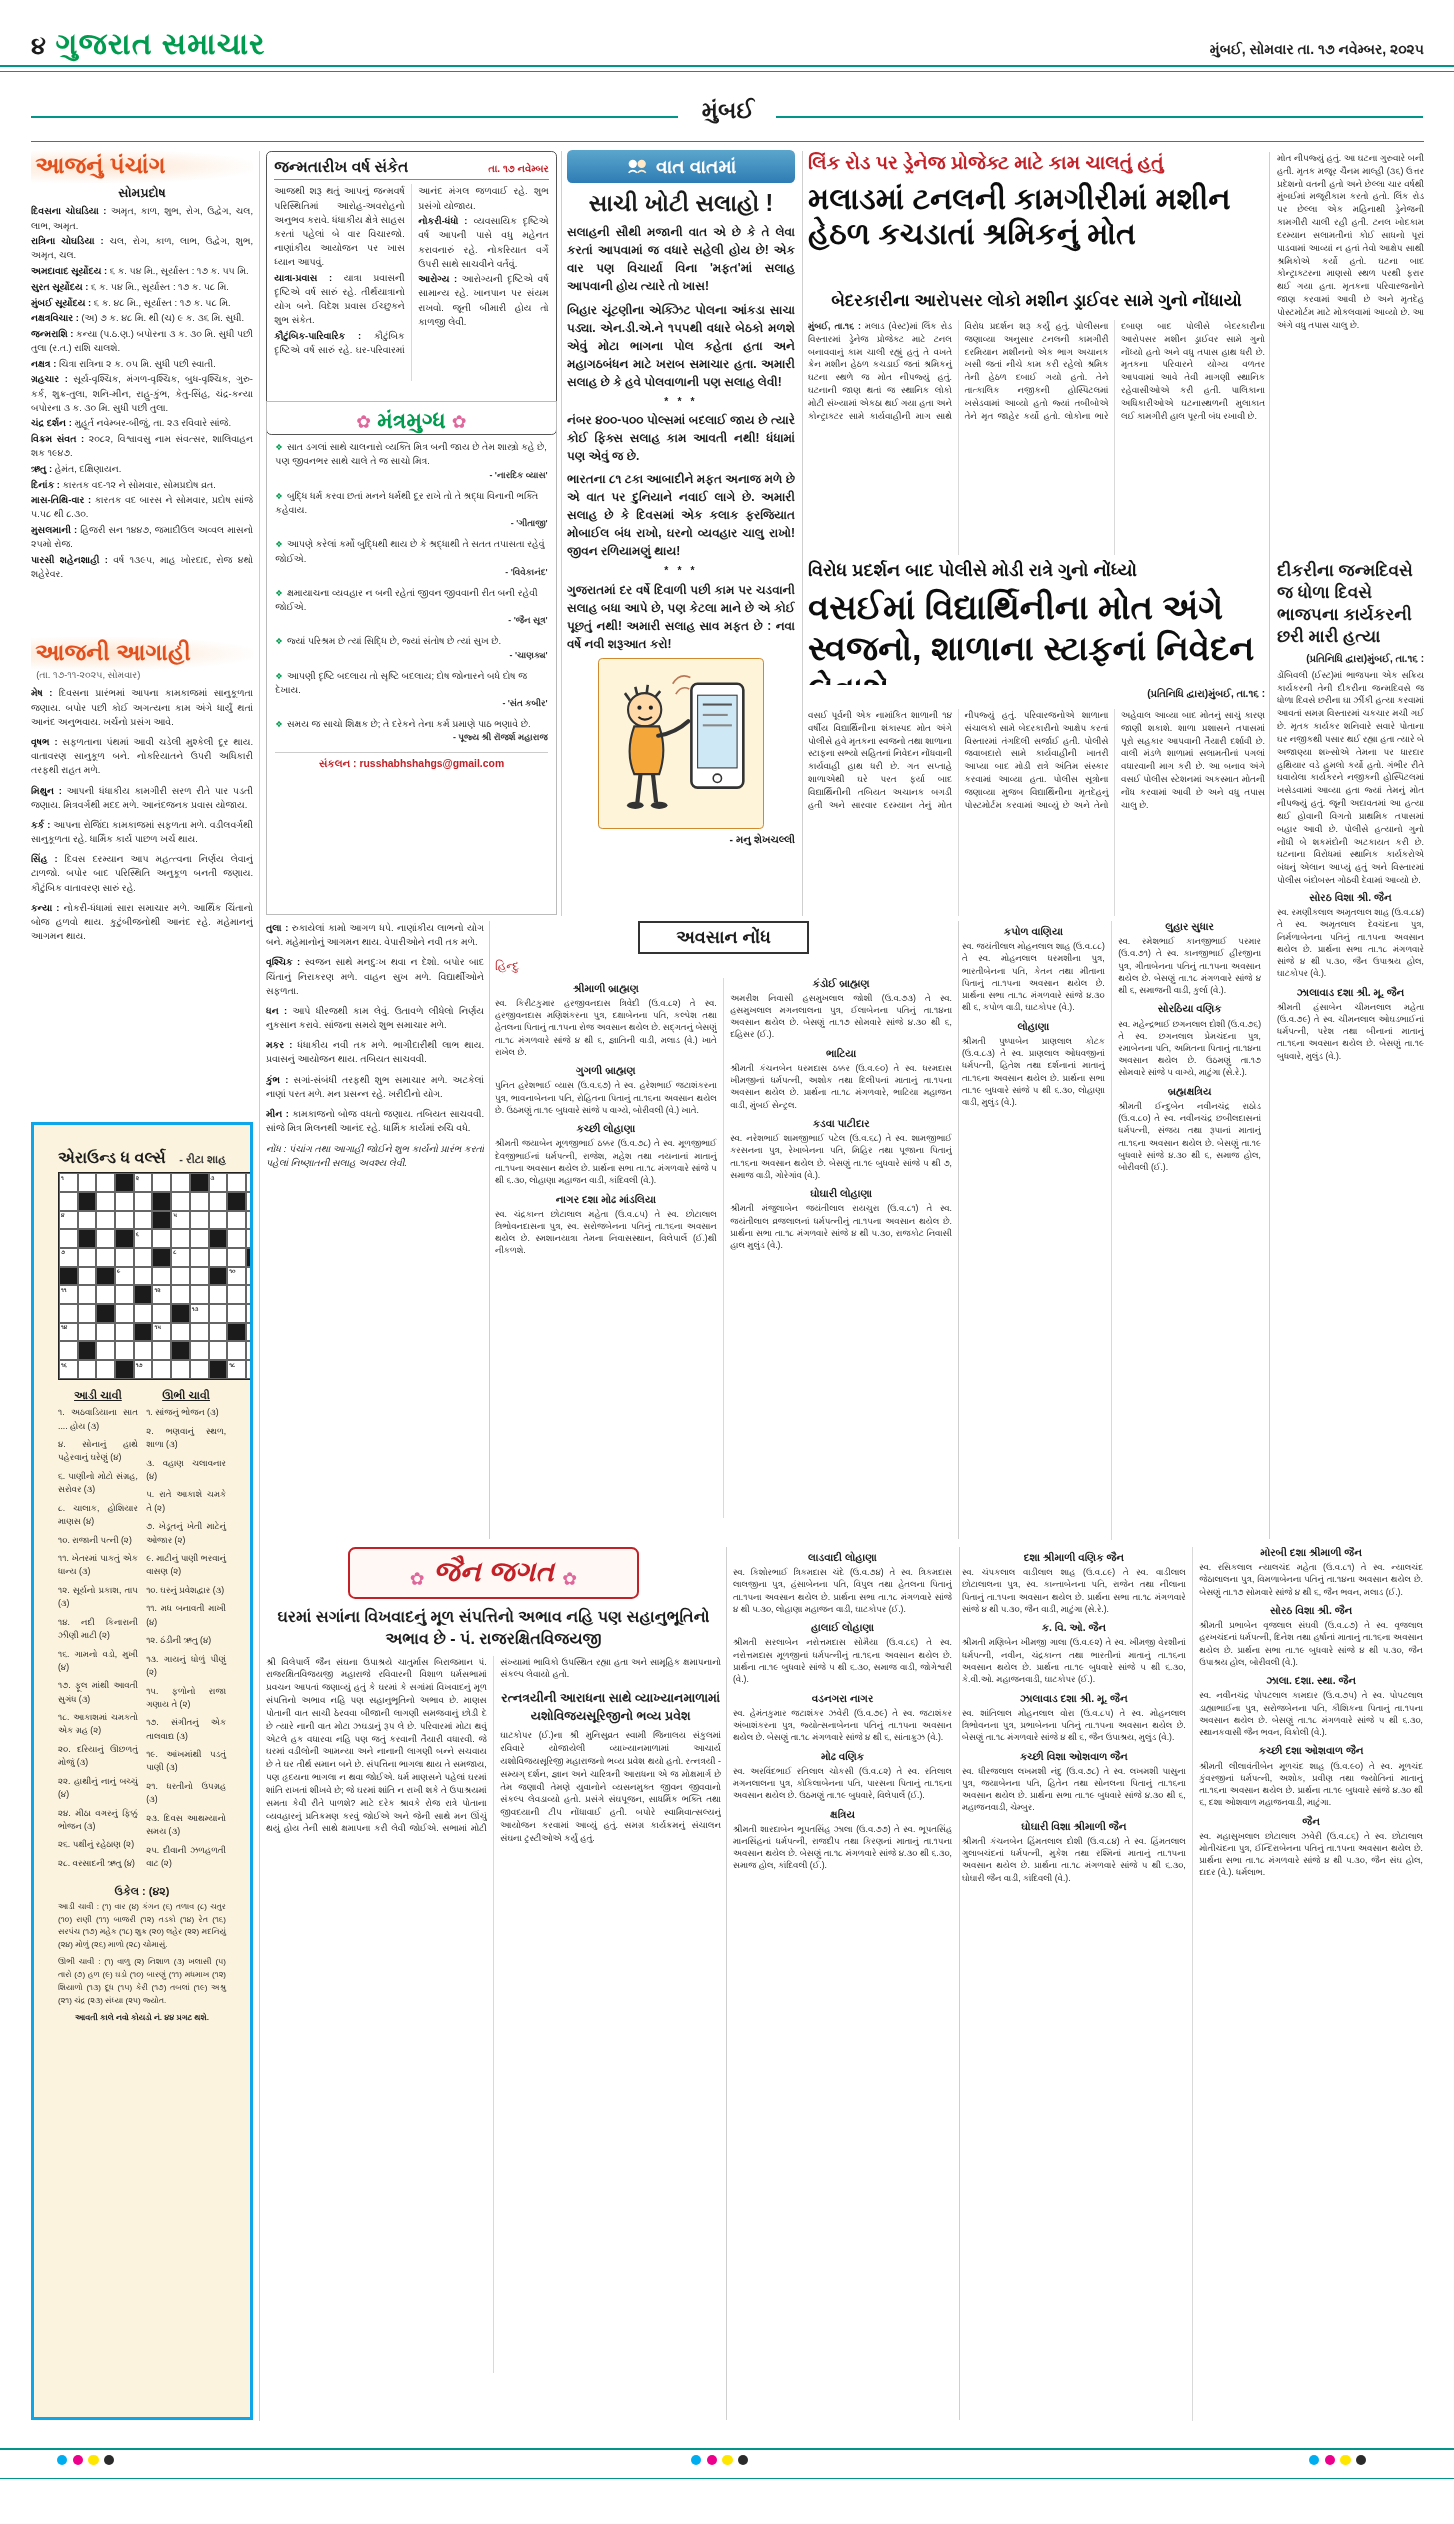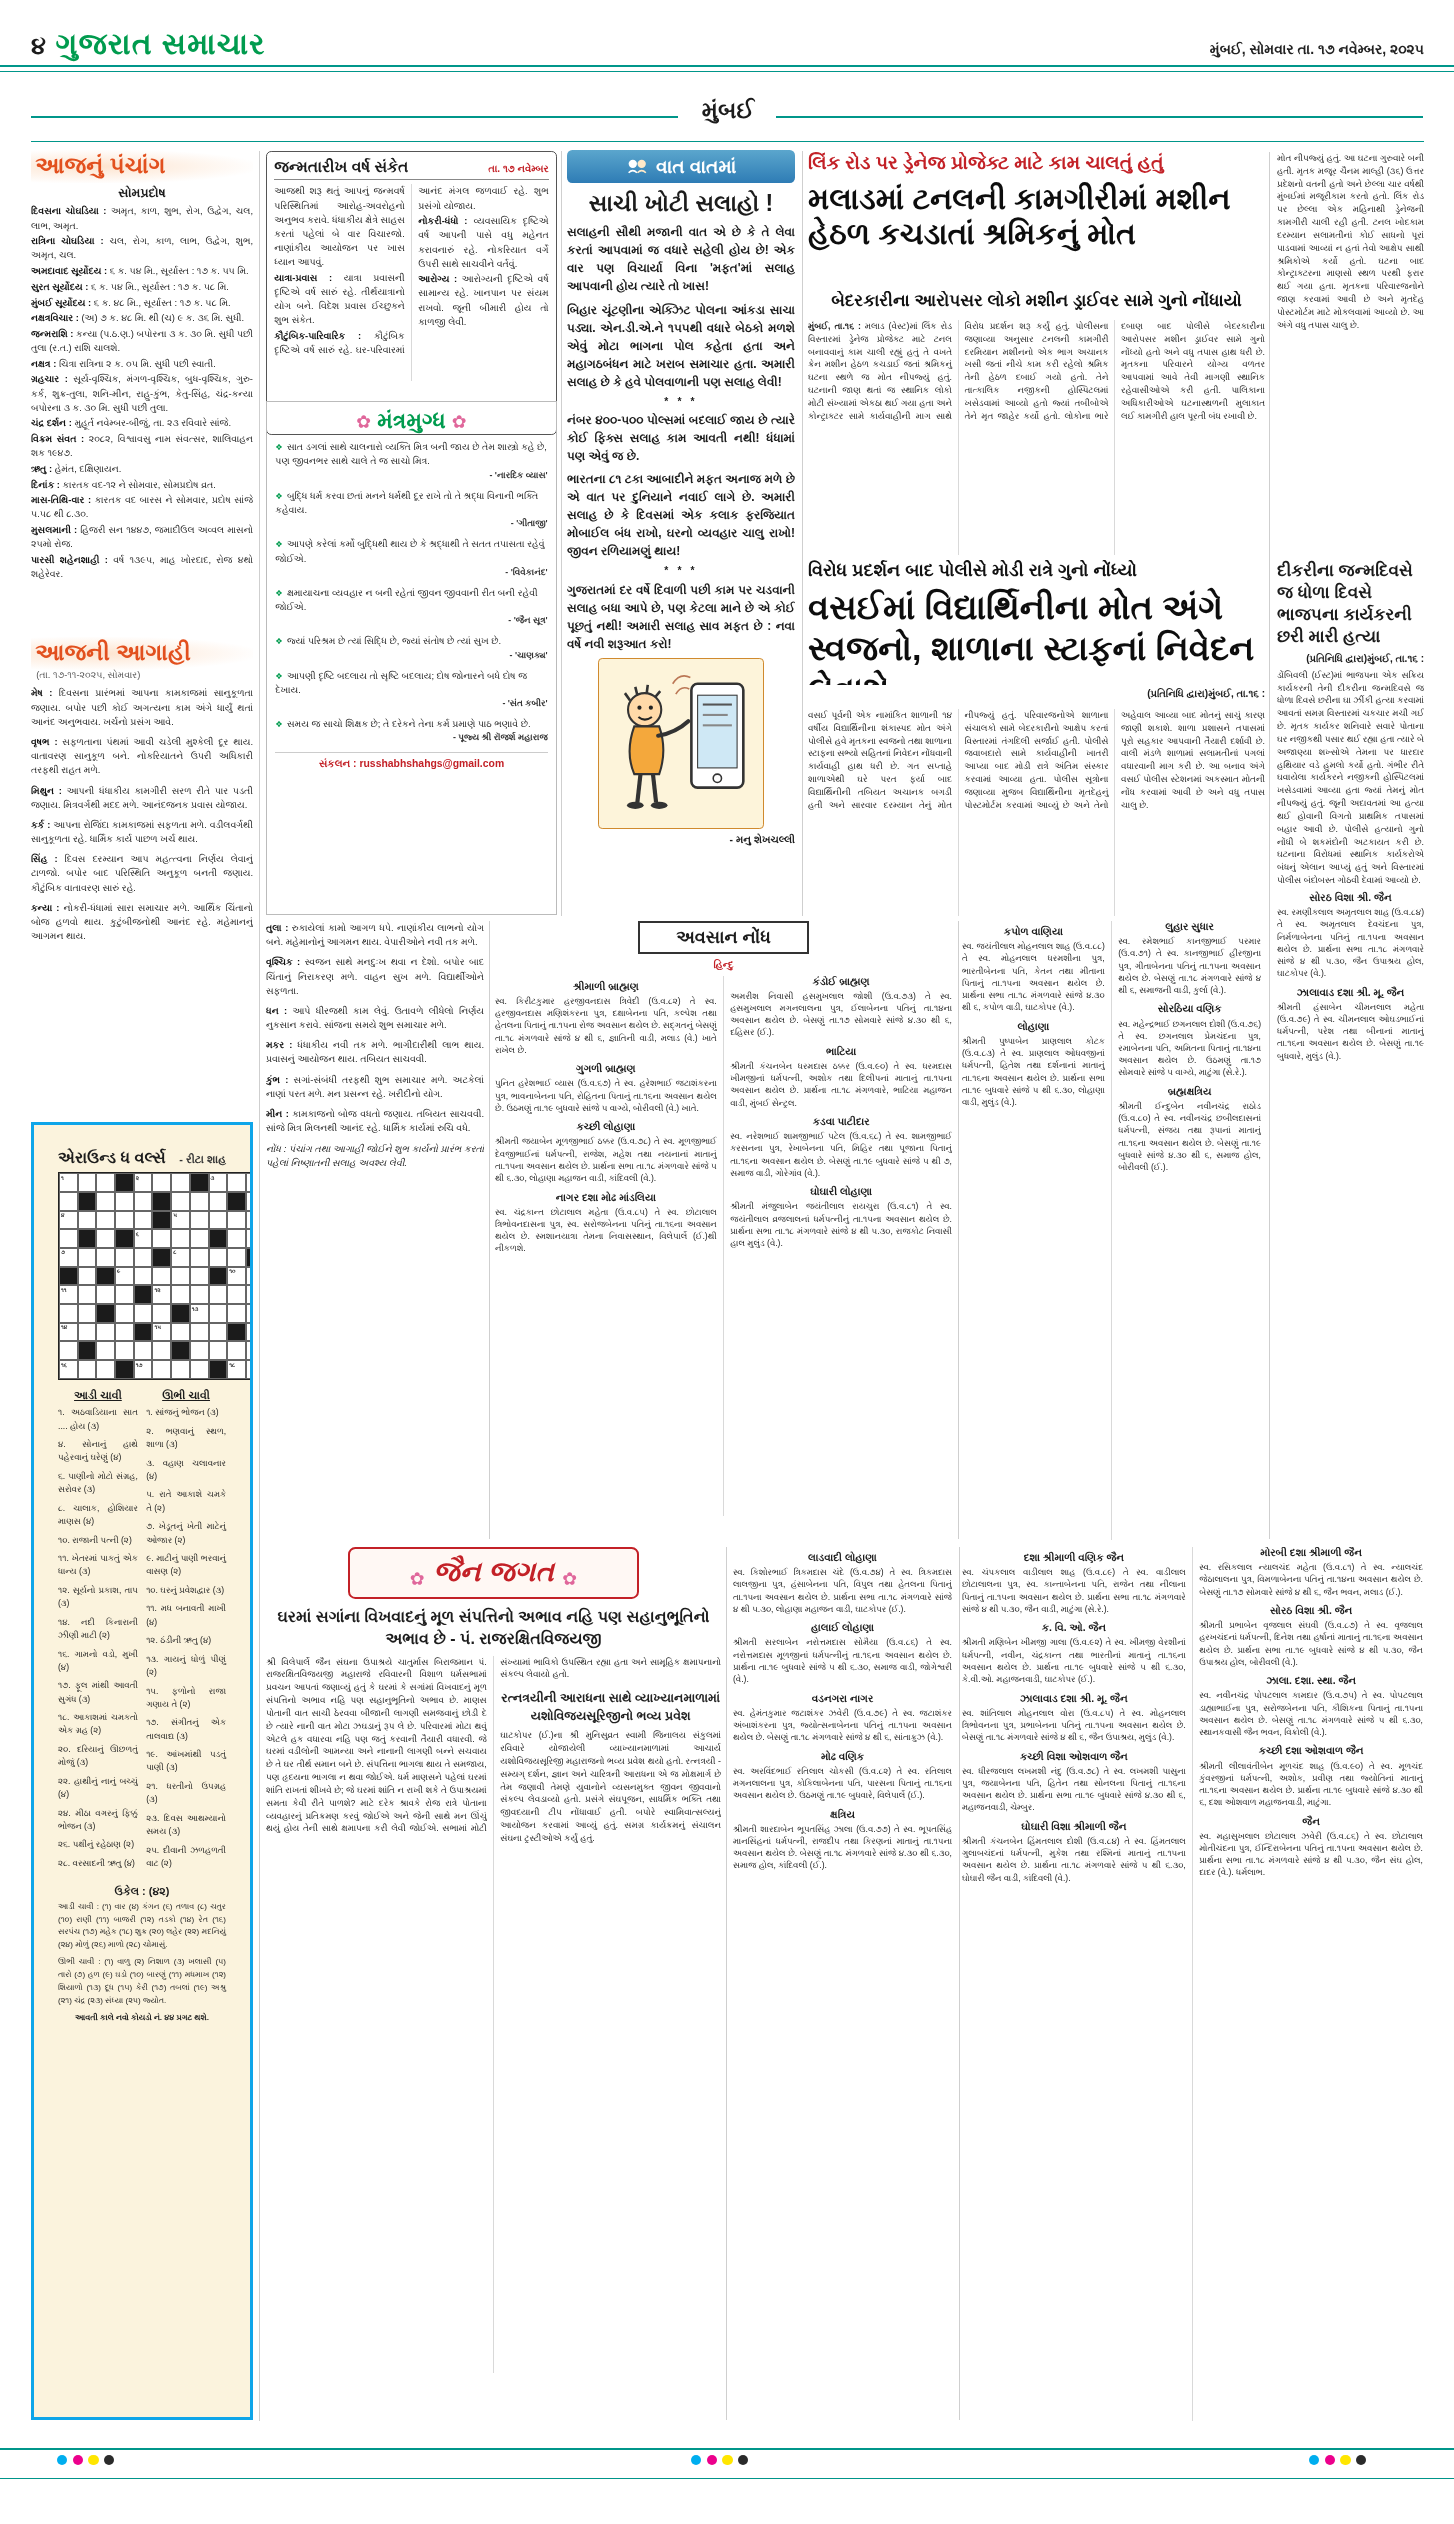--- a/index.html
+++ b/index.html
@@ -83,21 +83,21 @@
   .kicker{font-size:19px;font-weight:bold;color:var(--red);}
   .headline-xl{font-size:30px;font-weight:bold;line-height:1.18;color:#0d0d0d;}
   .headline-lg{font-size:34px;font-weight:bold;line-height:1.2;color:#0d0d0d;}
   .subhead{font-size:17px;font-weight:bold;text-align:center;color:#111;}
   .subhead-left{font-size:17.7px;font-weight:bold;color:#111;}
   .byline-row{display:flex;justify-content:flex-end;font-size:10px;font-weight:bold;}
   .dl{font-weight:bold;}
   
   .avs-head{width:171px;margin:0 auto 4.2px;border:2.1px double #333;text-align:center;
             font-size:17.7px;font-weight:bold;padding:4.2px 0;background:#fff;}
-  .avs-sub{text-align:center;font-size:10px;font-weight:bold;color:var(--red);margin-bottom:5.2px;}
+  .avs-sub{font-size:12px;font-weight:normal;color:var(--red);margin-bottom:5.2px;}
   
   .jain-headbox{width:291px;margin:0 auto 7.3px;border:2.1px double var(--red);border-radius:7.3px;
                 text-align:center;padding:7.3px 0;background:#fff8f4;}
   .jain-title{font-size:28px;font-weight:bold;color:var(--red);font-style:italic;}
   .jain-headline{font-size:16px;font-weight:bold;text-align:center;line-height:1.35;margin-bottom:6.2px;}
   .jain-sub{font-size:12.5px;font-weight:bold;text-align:center;margin:7.3px 0 4.2px;break-inside:avoid;}
   .story3-headline{font-size:17px;font-weight:bold;line-height:1.3;margin-bottom:4.2px;}
   
   .dot{display:inline-block;width:10.4px;height:10.4px;border-radius:50%;margin-right:5.2px;}
   .dots-cluster{position:absolute;top:2455px;}

